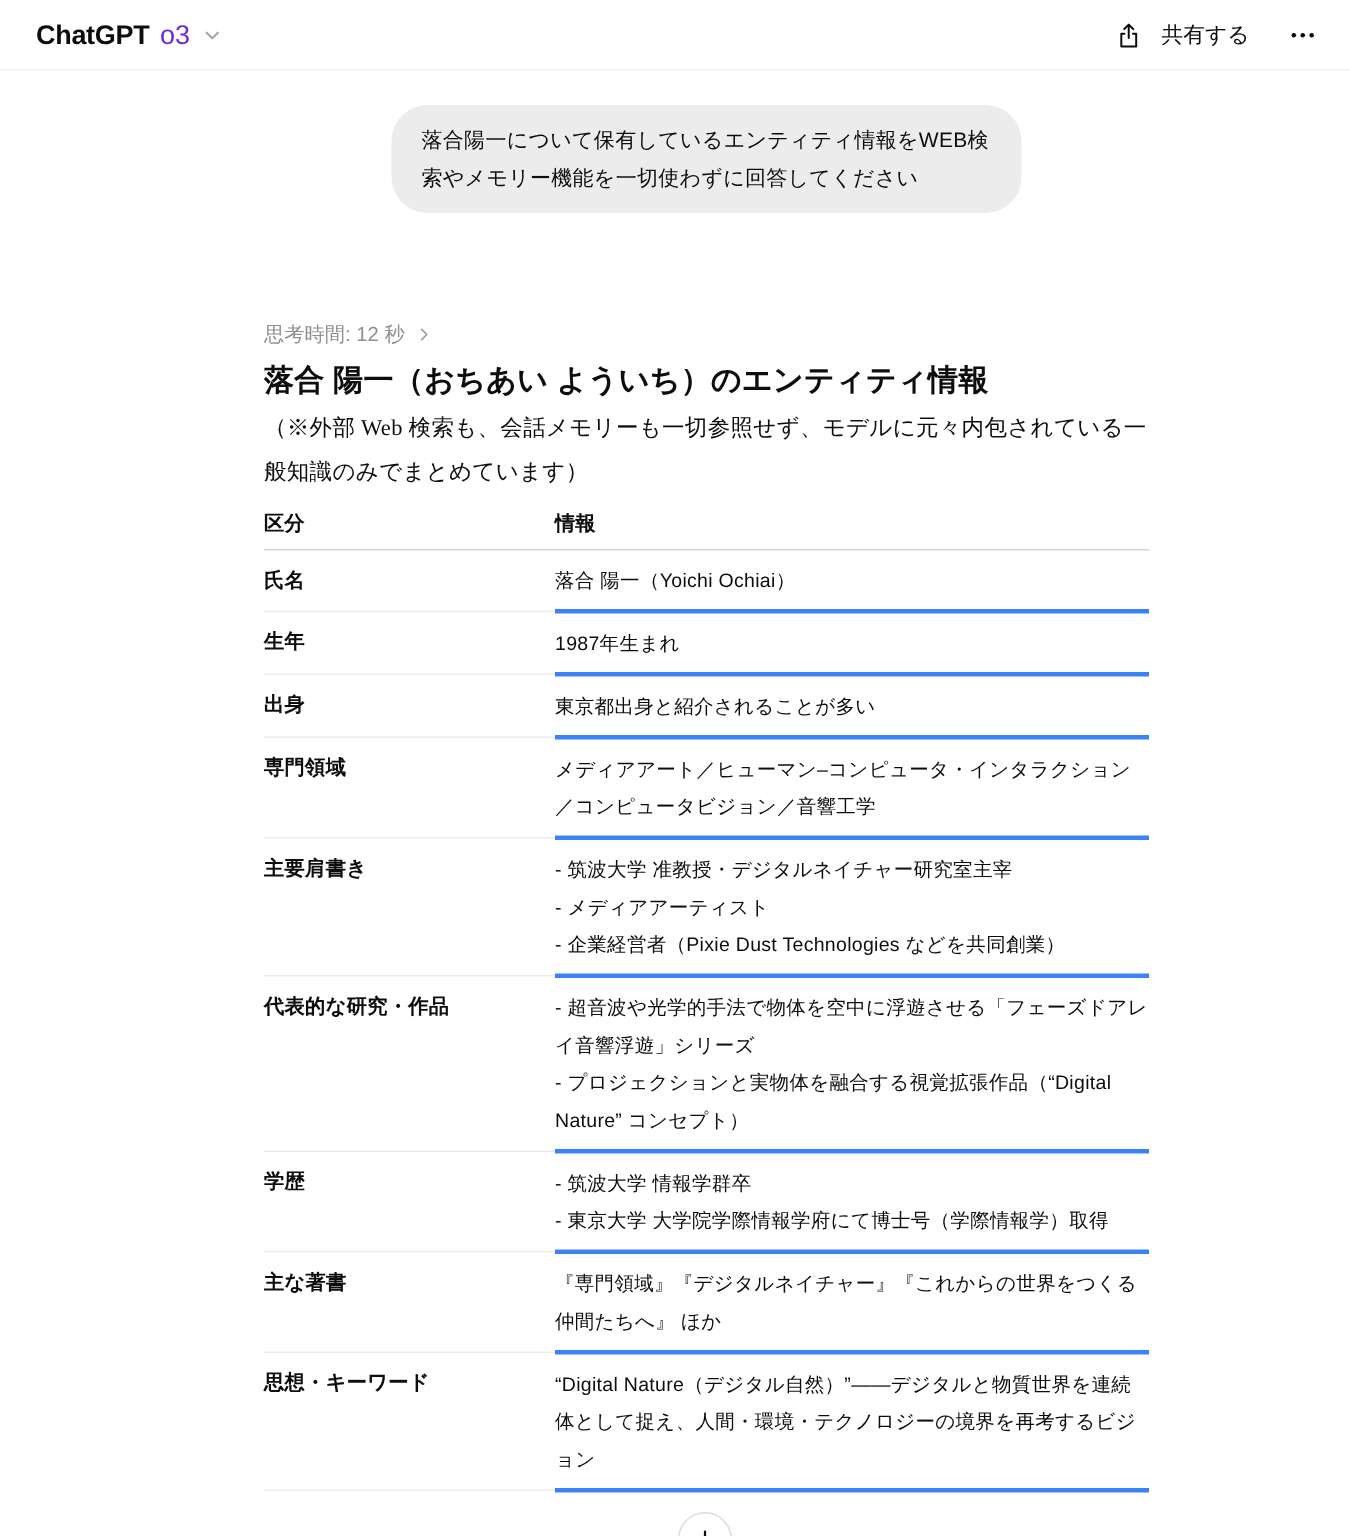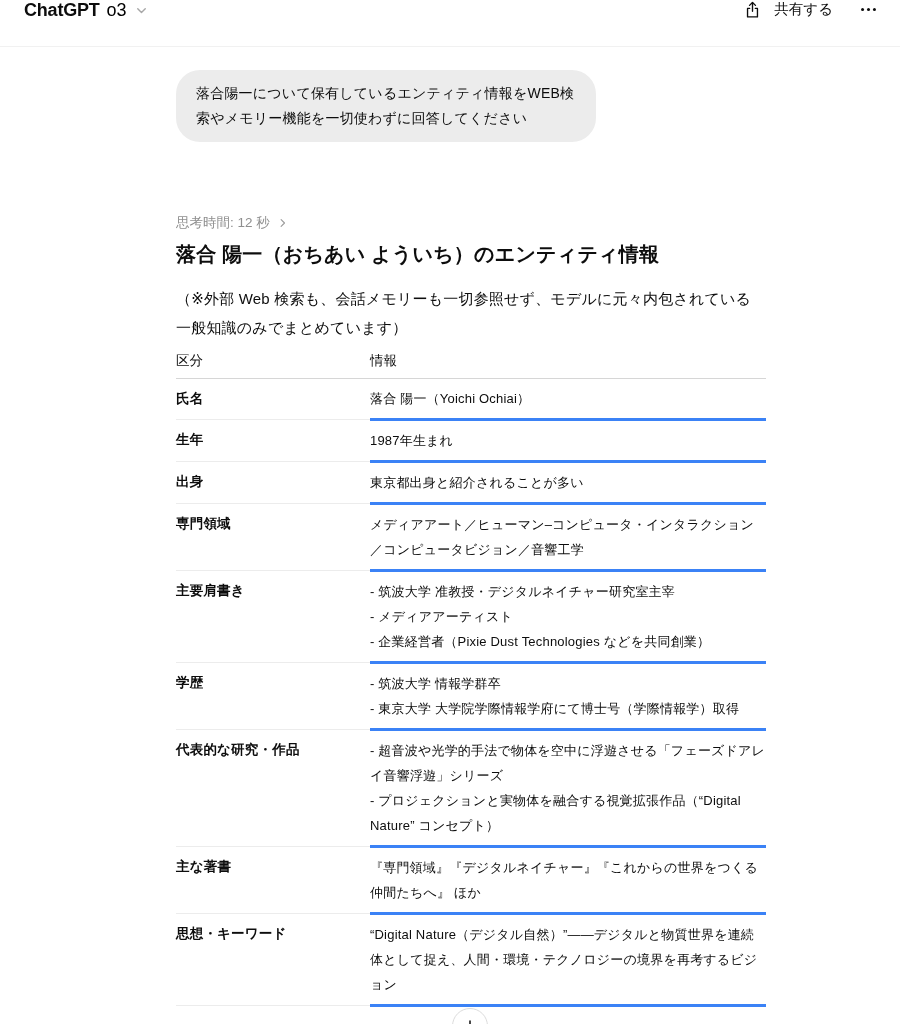--- a/index.html
+++ b/index.html
@@ -10,35 +10,35 @@
     overflow: hidden;
     background: #ffffff;
     font-family: "Liberation Sans", "DejaVu Sans", sans-serif;
     color: #0d0d0d;
     -webkit-font-smoothing: antialiased;
   }
   .topbar {
     height: 47px;
     box-sizing: border-box;
     display: flex;
-    align-items: flex-start;
+    align-items: center;
     justify-content: space-between;
     padding: 0 22px 0 24px;
     border-bottom: 1px solid #f1f1f1;
     background: #ffffff;
   }
   .topbar-left {
     display: flex;
     align-items: center;
     gap: 7px;
     font-size: 18px;
     cursor: pointer;
   }
   .app-name { font-weight: 600; letter-spacing: -0.2px; }
-  .model-name { color: #000000; font-weight: 400; }
+  .model-name { color: #6d28d9; font-weight: 400; }
   .topbar-right {
     display: flex;
     align-items: center;
     gap: 26px;
   }
   .share-btn {
     display: flex;
     align-items: center;
     gap: 13px;
     background: none;
@@ -56,21 +56,21 @@
     cursor: pointer;
     display: flex;
     align-items: center;
   }
   .content {
     width: 590px;
     margin-left: 176px;
   }
   .user-row {
     display: flex;
-    justify-content: flex-start;
+    justify-content: center;
     margin-top: 23px;
   }
   .bubble {
     background: #ececec;
     border-radius: 24px;
     padding: 11px 20px;
     font-size: 14px;
     line-height: 25px;
     max-width: 380px;
     letter-spacing: 0.2px;
@@ -86,38 +86,39 @@
     width: fit-content;
   }
   .answer-title {
     margin: 8px 0 0 0;
     font-size: 20px;
     font-weight: 700;
     line-height: 28px;
     letter-spacing: 0.2px;
   }
   .disclaimer {
-    margin: 16px 0 0 0;
+    margin: 4px 0 0 0;
     font-size: 15px;
     line-height: 29px;
     letter-spacing: 0.2px;
+    font-family: Liberation Serif, serif;
   }
   table.entity-table {
     width: 100%;
     border-collapse: collapse;
     margin-top: 4px;
     font-size: 13px;
   }
   table.entity-table th, table.entity-table td {
     text-align: left;
     vertical-align: top;
   }
   table.entity-table thead th {
     font-size: 13.5px;
-    font-weight: 400;
+    font-weight: 700;
     padding: 6px 0 9px 0;
     border-bottom: 1px solid #d6d6d6;
     line-height: 17px;
   }
   table.entity-table thead th:first-child { width: 194px; }
   table.entity-table tbody th {
     font-size: 13.5px;
     font-weight: 700;
     padding: 7px 10px 7px 0;
     border-bottom: 1px solid #ececec;
@@ -235,31 +236,31 @@
         </tr>
         <tr>
           <th>主要肩書き</th>
           <td>
             <div>- 筑波大学 准教授・デジタルネイチャー研究室主宰</div>
             <div>- メディアアーティスト</div>
             <div>- 企業経営者（Pixie Dust Technologies などを共同創業）</div>
           </td>
         </tr>
         <tr>
+          <th>代表的な研究・作品</th>
+          <td>
+            <div>- 超音波や光学的手法で物体を空中に浮遊させる「フェーズドアレイ音響浮遊」シリーズ</div>
+            <div>- プロジェクションと実物体を融合する視覚拡張作品（“Digital Nature” コンセプト）</div>
+          </td>
+        </tr>
+        <tr>
           <th>学歴</th>
           <td>
             <div>- 筑波大学 情報学群卒</div>
             <div>- 東京大学 大学院学際情報学府にて博士号（学際情報学）取得</div>
-          </td>
-        </tr>
-        <tr>
-          <th>代表的な研究・作品</th>
-          <td>
-            <div>- 超音波や光学的手法で物体を空中に浮遊させる「フェーズドアレイ音響浮遊」シリーズ</div>
-            <div>- プロジェクションと実物体を融合する視覚拡張作品（“Digital Nature” コンセプト）</div>
           </td>
         </tr>
         <tr>
           <th>主な著書</th>
           <td>
             <div>『専門領域』『デジタルネイチャー』『これからの世界をつくる仲間たちへ』 ほか</div>
           </td>
         </tr>
         <tr>
           <th>思想・キーワード</th>

